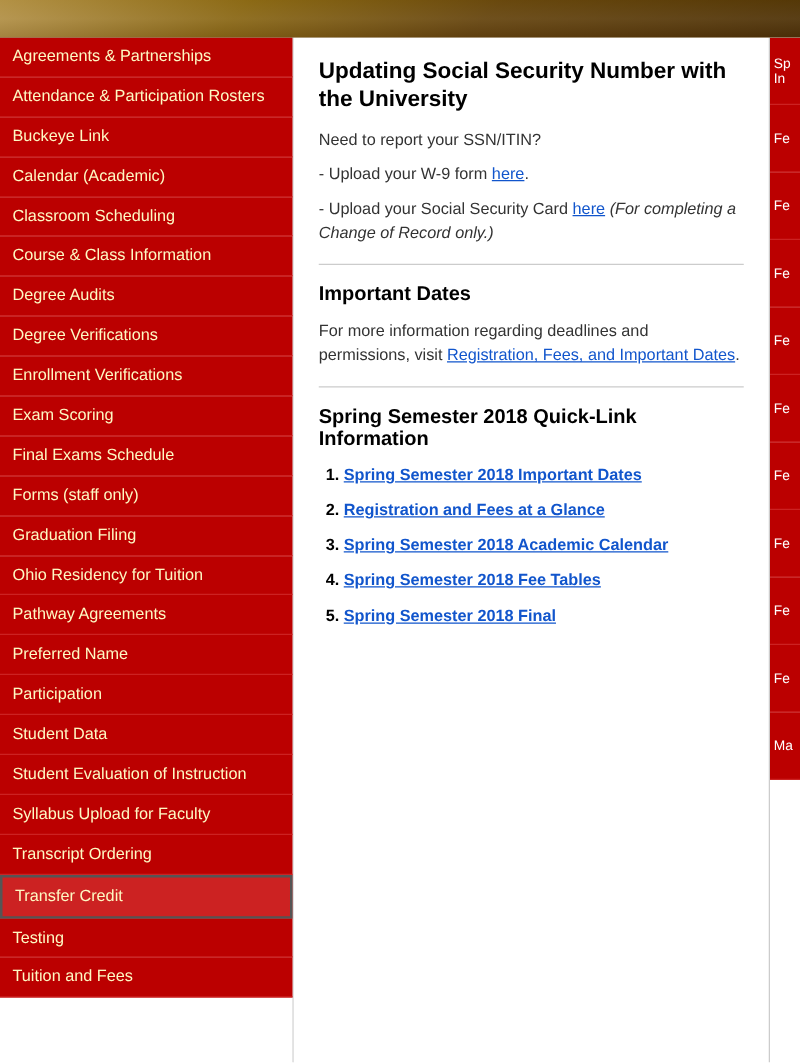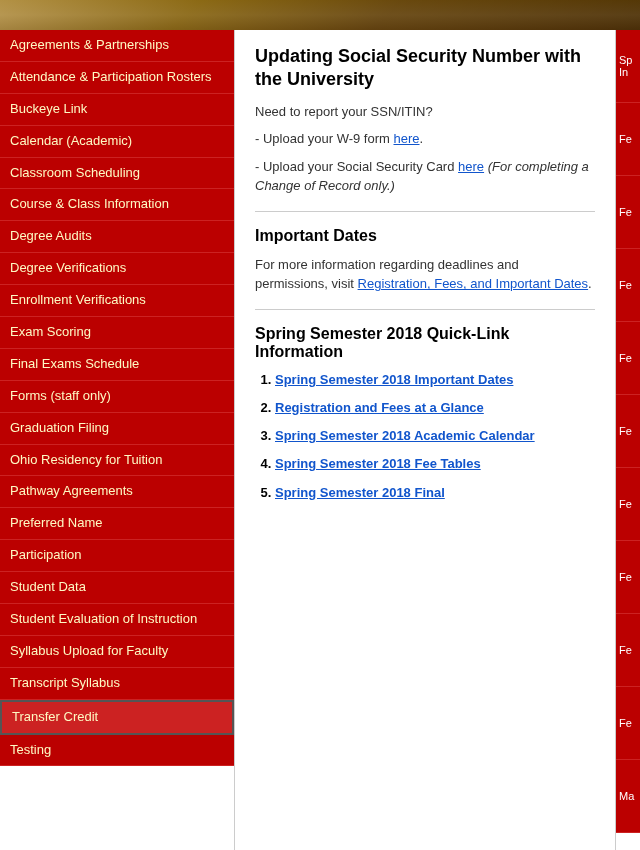--- a/index.html
+++ b/index.html
@@ -129,21 +129,21 @@
       border-left: 1px solid #ccc;
       overflow: hidden;
     }
 
     .right-panel-item {
       padding: 7px 3px;
       background: #bb0000;
       color: #fff;
       font-size: 11px;
       border-bottom: 1px solid #cc2222;
-      height: 73px;
+      height: 54px;
       display: flex;
       align-items: center;
     }
   </style>
 </head>
 <body>
 
 <div class="top-image"></div>
 
 <div class="main-container">
@@ -163,23 +163,24 @@
       <a href="#" class="sidebar-item">Final Exams Schedule</a>
       <a href="#" class="sidebar-item">Forms (staff only)</a>
       <a href="#" class="sidebar-item">Graduation Filing</a>
       <a href="#" class="sidebar-item">Ohio Residency for Tuition</a>
       <a href="#" class="sidebar-item">Pathway Agreements</a>
       <a href="#" class="sidebar-item">Preferred Name</a>
       <a href="#" class="sidebar-item">Participation</a>
       <a href="#" class="sidebar-item">Student Data</a>
       <a href="#" class="sidebar-item">Student Evaluation of Instruction</a>
       <a href="#" class="sidebar-item">Syllabus Upload for Faculty</a>
-      <a href="#" class="sidebar-item">Transcript Syllabus</a>
+      <a href="#" class="sidebar-item">Transcript Ordering</a>
       <a href="#" class="sidebar-item highlighted">Transfer Credit</a>
       <a href="#" class="sidebar-item">Testing</a>
+      <a href="#" class="sidebar-item">Tuition and Fees</a>
     </nav>
 
   <main class="content">
     <h2>Updating Social Security Number with the University</h2>
     <p>
       <span>Need to report your SSN/ITIN?</span>
     </p>
     <p>
       <span>- Upload your W-9 form</span>
       <a href="#">here</a><span>.</span>

